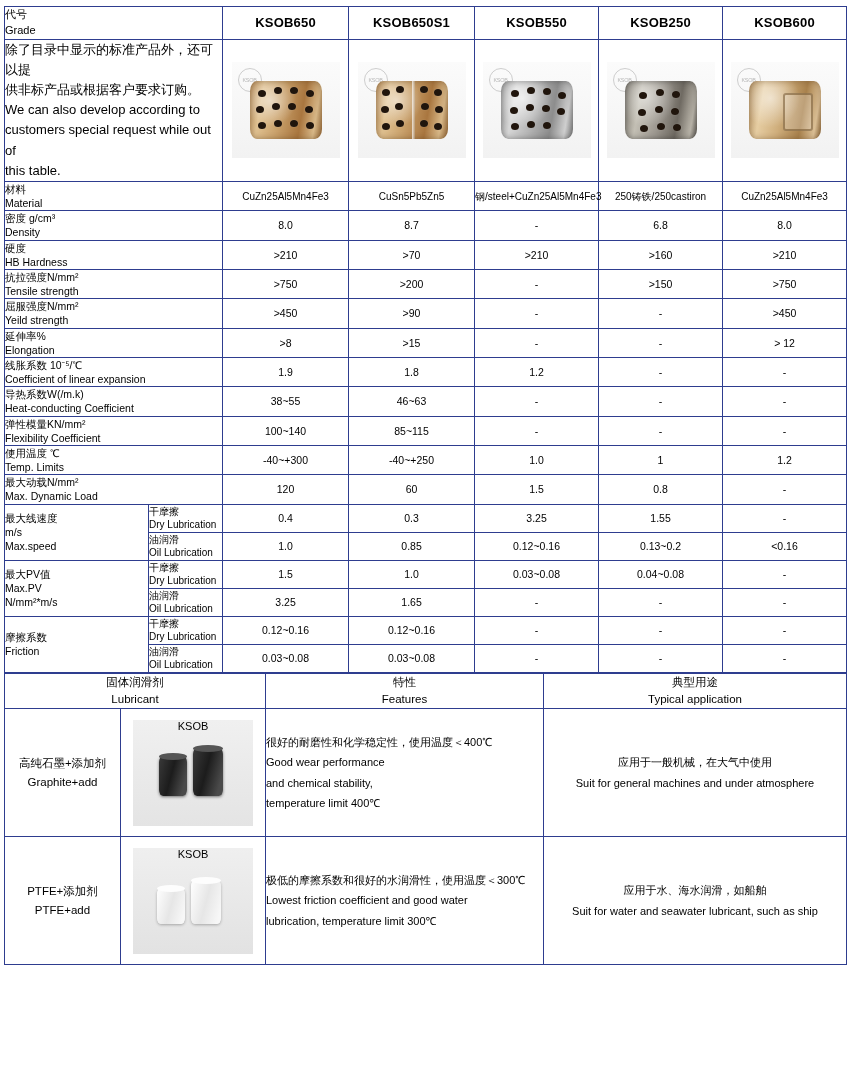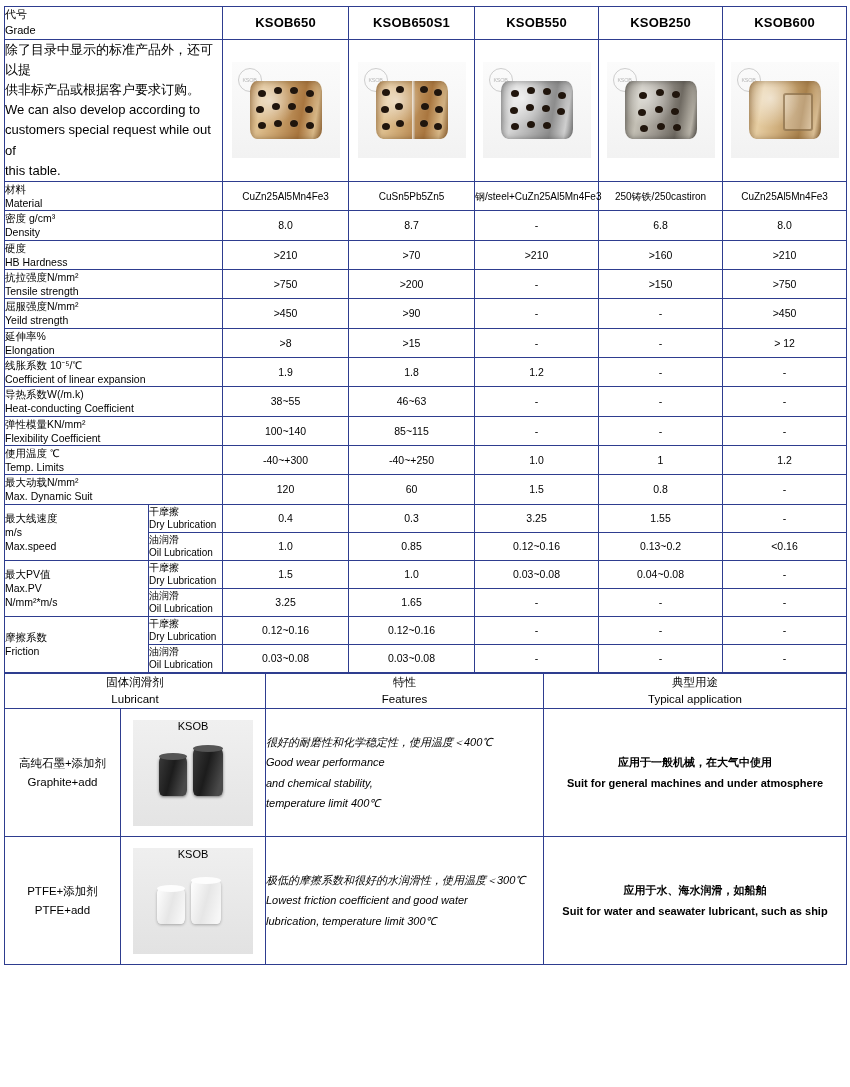--- a/index.html
+++ b/index.html
@@ -194,28 +194,26 @@
     text-align: center;
     font-size: 11.5px;
     line-height: 1.6;
     padding: 6px 4px;
   }
   .lub-feat {
     text-align: left;
     font-size: 11px;
     line-height: 1.85;
     padding: 8px 10px;
-    font-style: italic;
   }
   .lub-app {
     text-align: center;
     font-size: 11px;
     line-height: 1.9;
     padding: 8px 10px;
-    font-weight: bold;
   }
   .lub-img-cell { text-align: center; padding: 6px; }
   .lubphoto {
     width: 120px; height: 106px;
     margin: 0 auto;
     position: relative;
     overflow: hidden;
   }
   .lubphoto.g { background: linear-gradient(#f0f0f0,#e4e4e4); }
   .lubphoto.p { background: linear-gradient(#efefef,#e2e2e2); }
@@ -487,21 +485,21 @@
       <td class="val">-40~+300</td>
       <td class="val">-40~+250</td>
       <td class="val">1.0</td>
       <td class="val">1</td>
       <td class="val">1.2</td>
     </tr>
 
     <tr>
       <td class="prop-label" colspan="2">
         <div>最大动载N/mm²</div>
-        <div>Max. Dynamic Suit</div>
+        <div>Max. Dynamic Load</div>
       </td>
       <td class="val">120</td>
       <td class="val">60</td>
       <td class="val">1.5</td>
       <td class="val">0.8</td>
       <td class="val">-</td>
     </tr>
 
     <tr>
       <td class="prop-label" rowspan="2">

